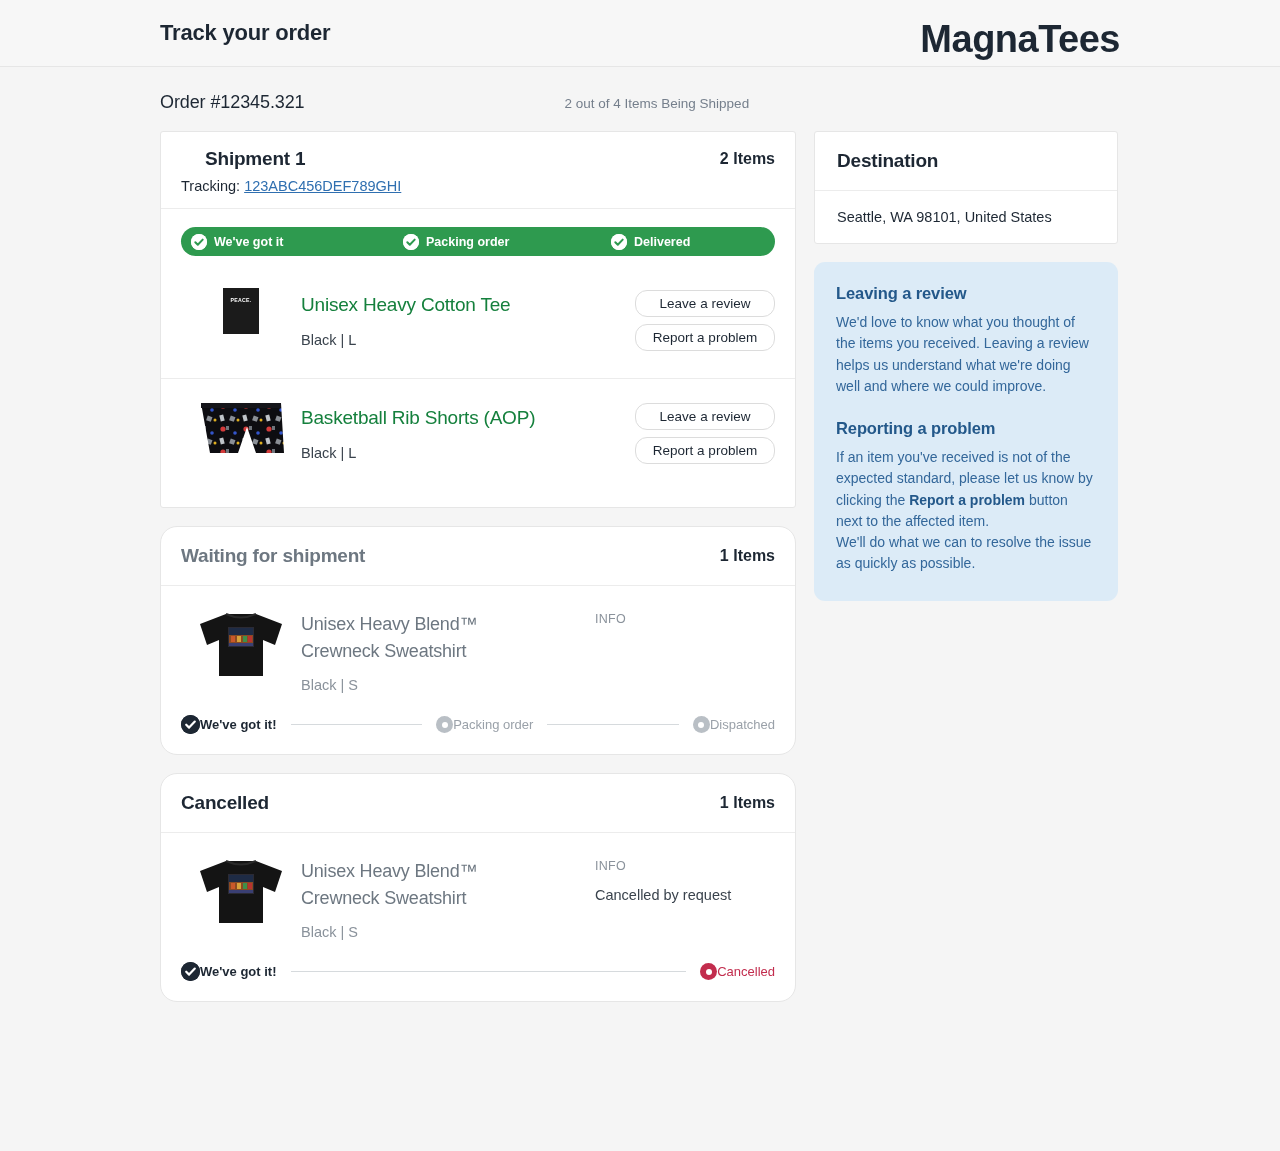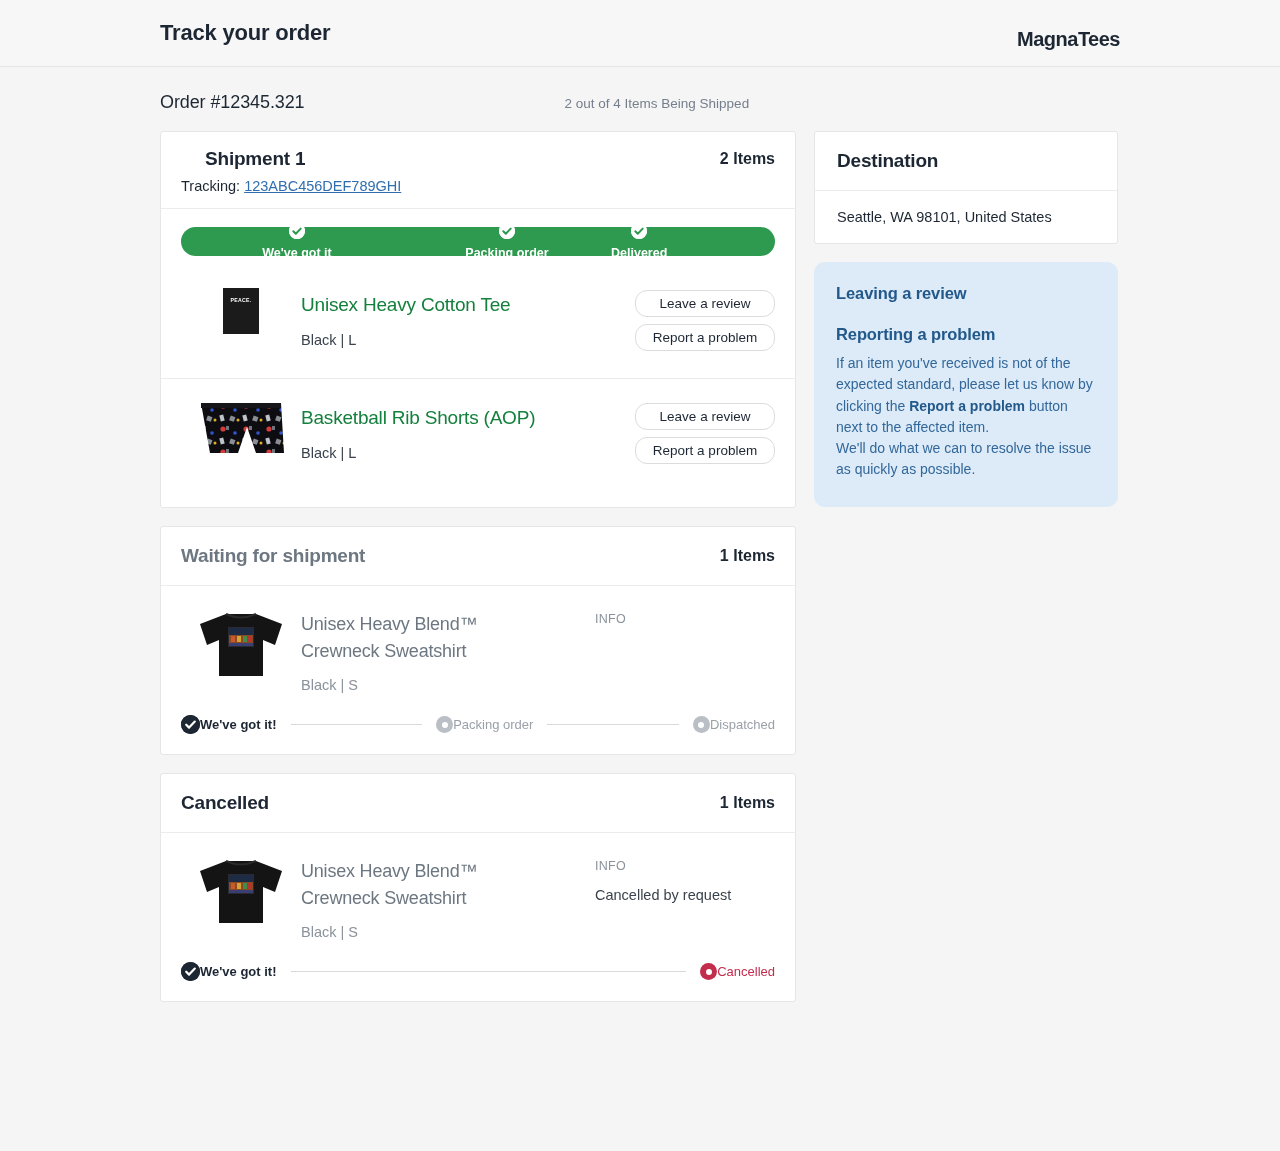--- a/index.html
+++ b/index.html
@@ -22,21 +22,21 @@
     justify-content: space-between;
     padding: 0 160px;
   }
   .topbar-title {
     font-size: 22px;
     font-weight: bold;
     letter-spacing: -0.2px;
     color: #1d2733;
   }
   .brand {
-    font-size: 20px;
+    font-size: 38px;
     font-weight: bold;
     letter-spacing: -0.5px;
     color: #1d2733;
     margin-top: 12px;
   }
 
   
   .page { padding: 0 160px; }
 
   .order-line {
@@ -61,21 +61,21 @@
   .layout { display: flex; align-items: flex-start; gap: 18px; }
   .col-main { width: 636px; }
   .col-side { width: 304px; }
 
   
   .card {
     background: #ffffff;
     border: 1px solid #e6e6e6;
     border-radius: 3px;
   }
-  .card + .card { margin-top: 18px; }
+  .card + .card { margin-top: 18px; border-radius: 17px; }
 
   .card-head {
     display: flex;
     align-items: center;
     justify-content: space-between;
     padding: 18px 20px;
   }
   .card-head.bordered { border-bottom: 1px solid #ececec; }
   .card-title {
     font-size: 19px;
@@ -118,21 +118,20 @@
     align-items: center;
     padding: 0 10px;
   }
   .pill-step {
     display: flex;
     align-items: center;
     gap: 7px;
     color: #ffffff;
     font-size: 12.5px;
     font-weight: bold;
-    flex-direction: column;
   }
   .pill-step.s1 { width: 212px; }
   .pill-step.s2 { width: 208px; }
   .check-badge {
     width: 16px; height: 16px;
     border-radius: 50%;
     background: #ffffff;
     display: flex; align-items: center; justify-content: center;
     flex: 0 0 auto;
   }
@@ -509,20 +508,21 @@
 
       <div class="card">
         <div class="dest-head">
           <div class="card-title">Destination</div>
         </div>
         <div class="dest-body">Seattle, WA 98101, United States</div>
       </div>
 
       <div class="help">
         <div class="help-title">Leaving a review</div>
+        <div class="help-body">We'd love to know what you thought of the items you received. Leaving a review helps us understand what we're doing well and where we could improve.</div>
 
         <div class="help-title second">Reporting a problem</div>
         <div class="help-body">
           <span>If an item you've received is not of the expected standard, please let us know by clicking the </span><b>Report a problem</b><span> button next to the affected item.</span><br>
           <span>We'll do what we can to resolve the issue as quickly as possible.</span>
         </div>
       </div>
 
     </div>
 

